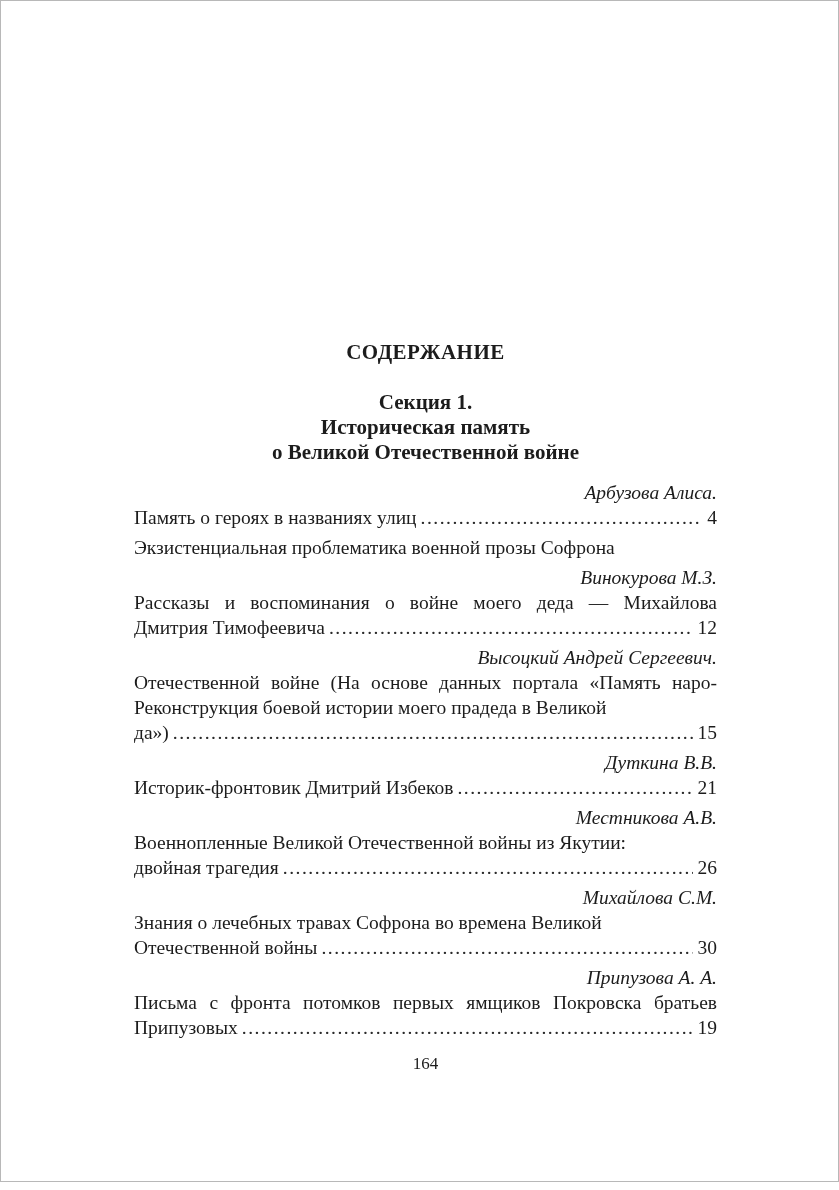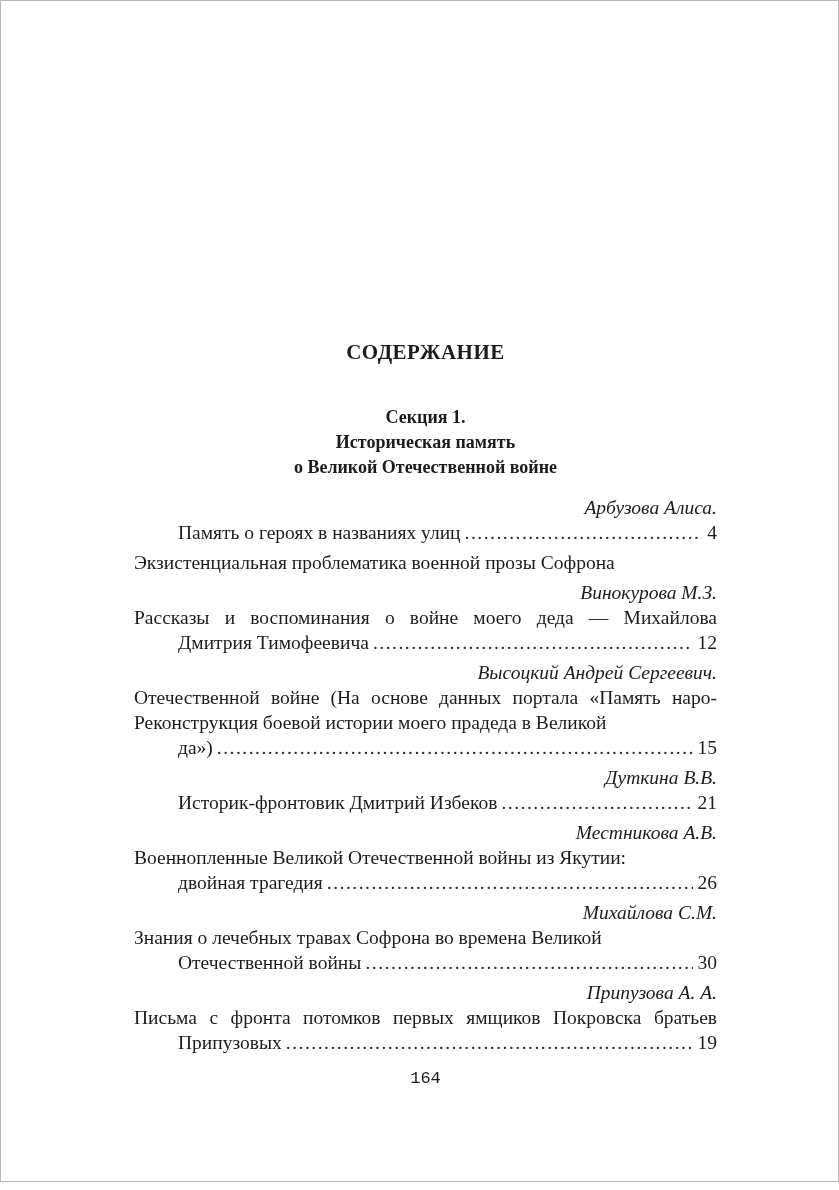--- a/index.html
+++ b/index.html
@@ -23,51 +23,50 @@
   .toc-title {
     margin: 0;
     padding-top: 338px;
     text-align: center;
     font-size: 21px;
     font-weight: bold;
     letter-spacing: 0.5px;
     line-height: 26px;
   }
   .section-heading {
-    margin-top: 40px;
+    margin-top: 25px;
     text-align: center;
     font-weight: bold;
-    font-size: 18px;
+    font-size: 21px;
     line-height: 25px;
   }
   .entries { margin-top: 15px; }
   .entry { margin-bottom: 5px; font-size: 19.5px; line-height: 25px; }
   .author { font-style: italic; text-align: right; }
   .line { }
   .line.justify { text-align: justify; text-align-last: justify; }
   .leader-row { display: flex; align-items: baseline; }
-  .lt { white-space: nowrap; margin-left: 44px; }
+  .lt { white-space: nowrap; }
   .dots {
     flex: 1;
     overflow: hidden;
     margin-left: 4px;
     white-space: nowrap;
   }
   .dots::after {
     content: "................................................................................................................................";
     letter-spacing: 1.5px;
     color: #2a2a2a;
   }
   .pg { white-space: nowrap; padding-left: 5px; }
   .folio {
     margin-top: 13px;
     text-align: center;
     font-size: 17px;
     line-height: 22px;
-    font-family: Liberation Mono, monospace;
   }
 </style>
 </head>
 <body>
 
 <div class="page">
   <div class="content">
     <h1 class="toc-title">СОДЕРЖАНИЕ</h1>
     <div class="section-heading">
       <div>Секция 1.</div>

